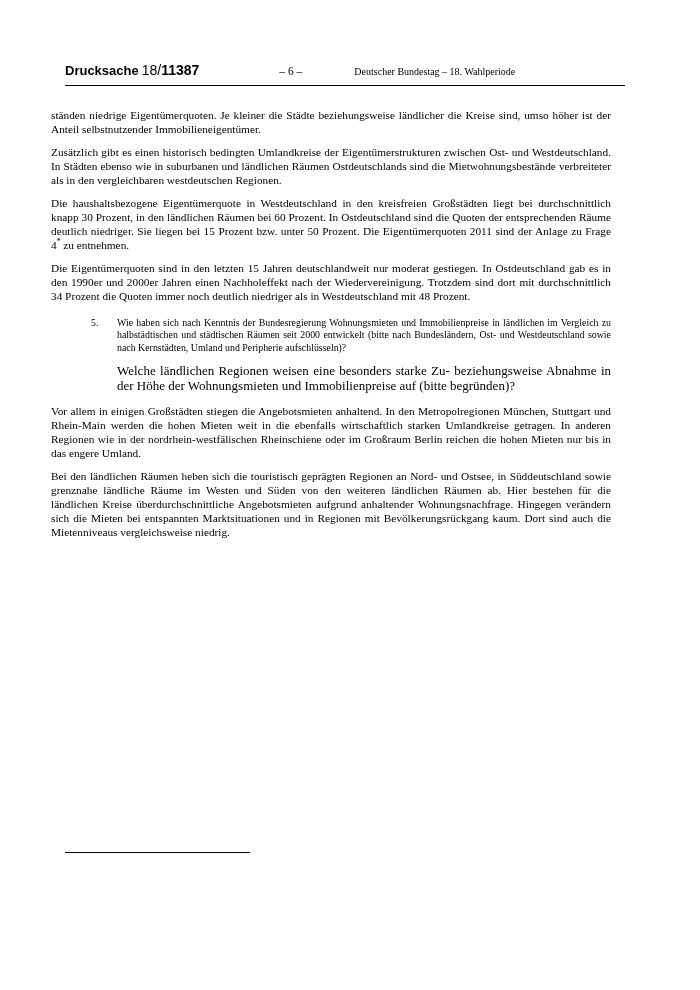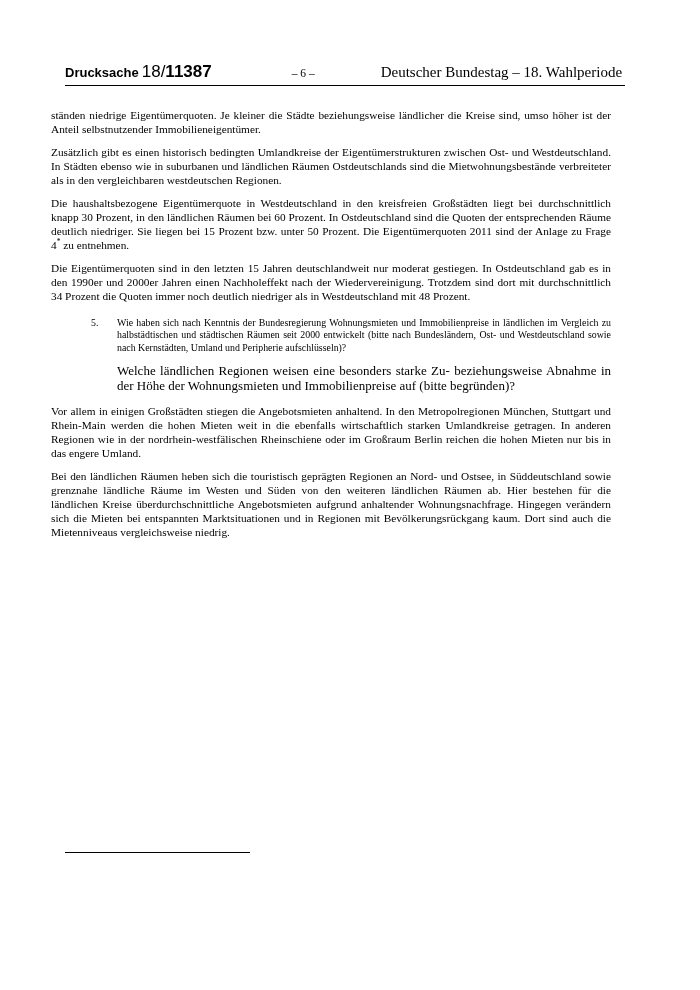--- a/index.html
+++ b/index.html
@@ -32,35 +32,35 @@
     font-size: 12.5px;
   }
   .header .doc-label {
     font-family: "Liberation Sans", sans-serif;
     font-weight: bold;
     font-size: 13px;
     white-space: nowrap;
   }
   .header .doc-number {
     font-family: "Liberation Sans", sans-serif;
-    font-size: 17px;
+    font-size: 14px;
     white-space: nowrap;
     margin-left: 3px;
   }
   .header .doc-number b { font-weight: bold; }
   .header .page-no {
     flex: 0 0 auto;
     margin-left: 80px;
     font-size: 11.5px;
     white-space: nowrap;
   }
   .header .parliament {
     flex: 0 0 auto;
-    margin-left: 66px;
-    font-size: 15px;
+    margin-left: 52px;
+    font-size: 10px;
     white-space: nowrap;
   }
   .rule {
     position: absolute;
     left: 65px;
     top: 85px;
     width: 560px;
     height: 1px;
     background: #000;
   }

